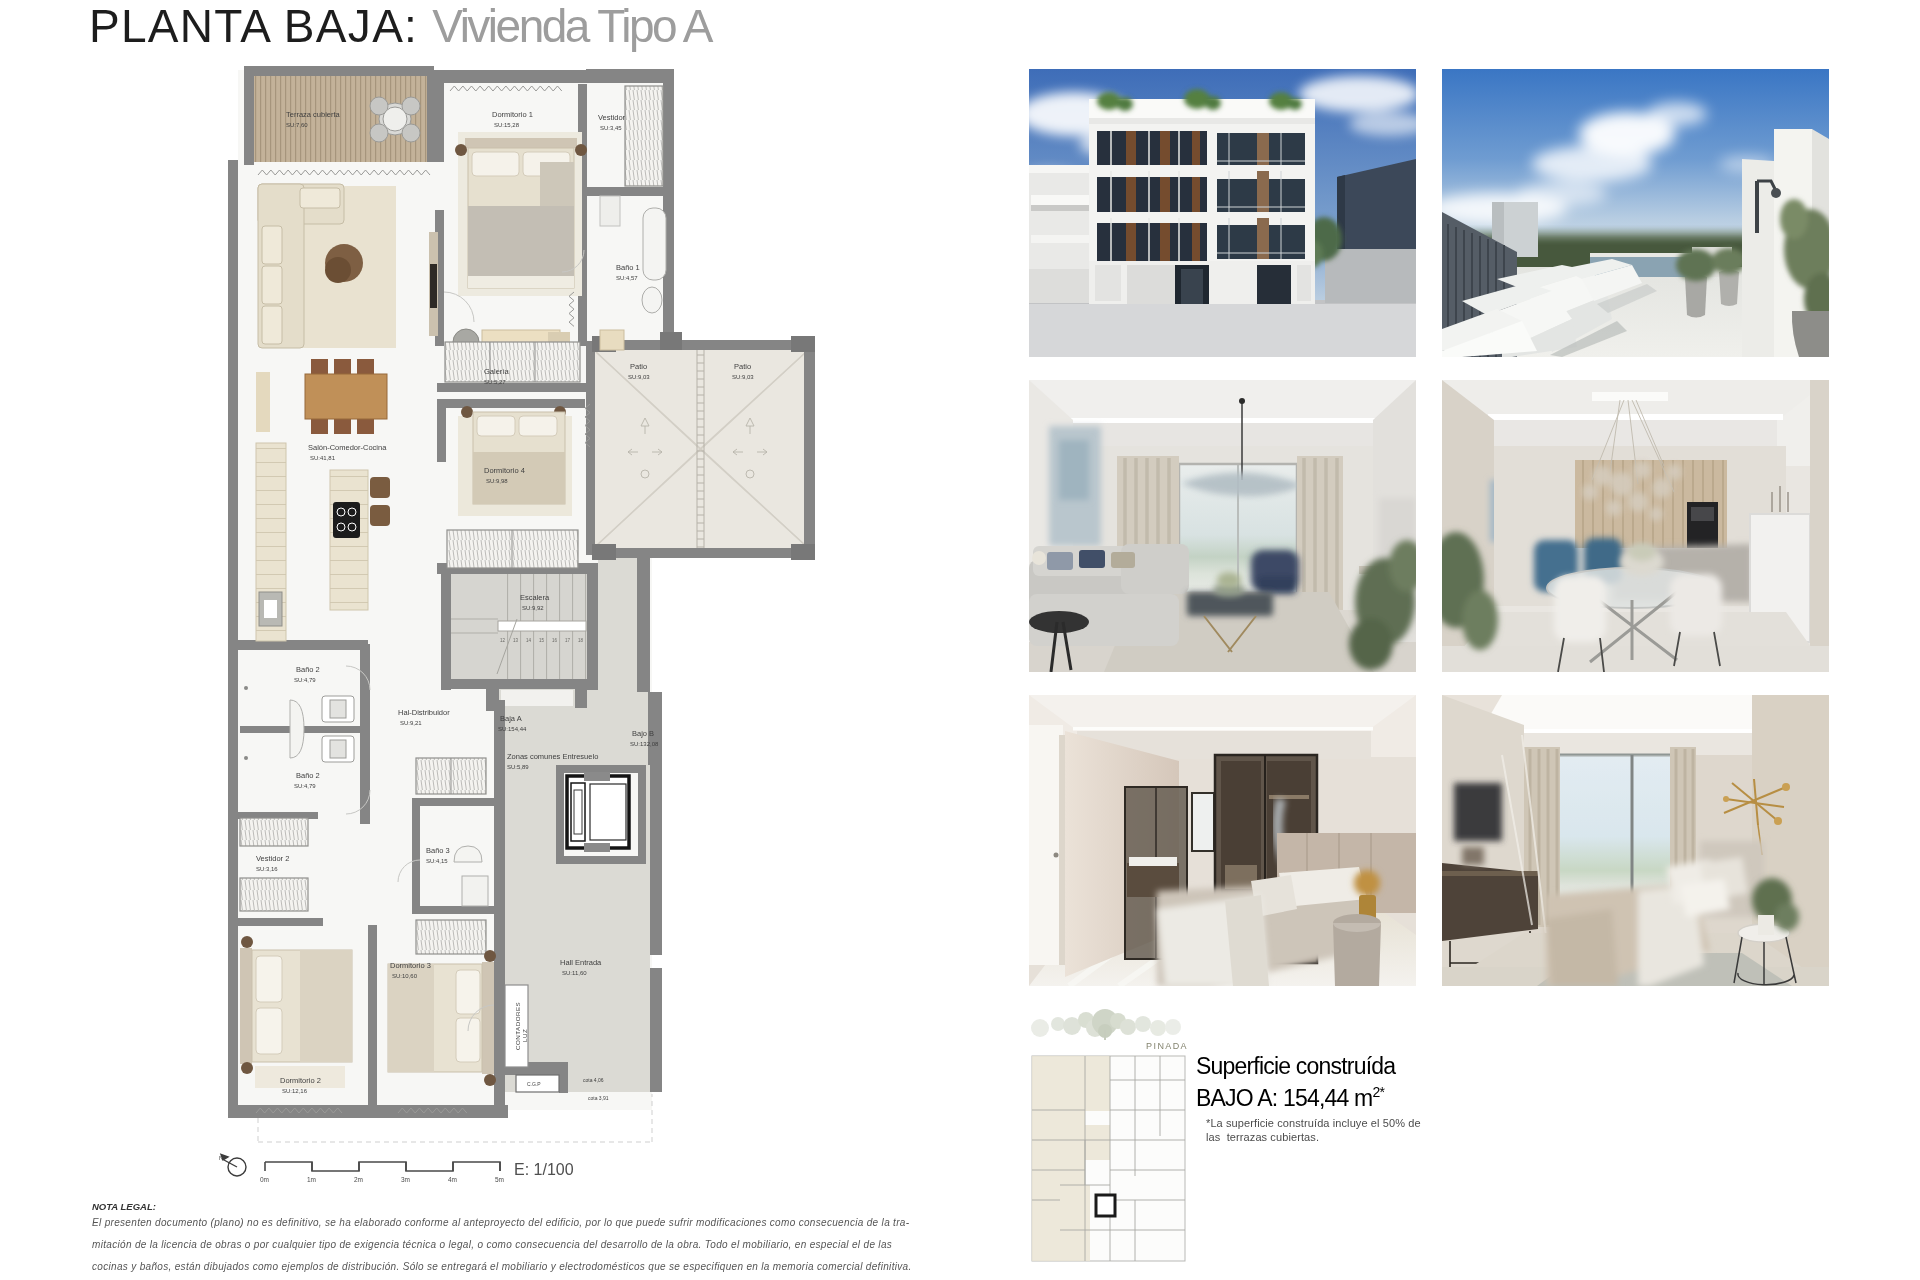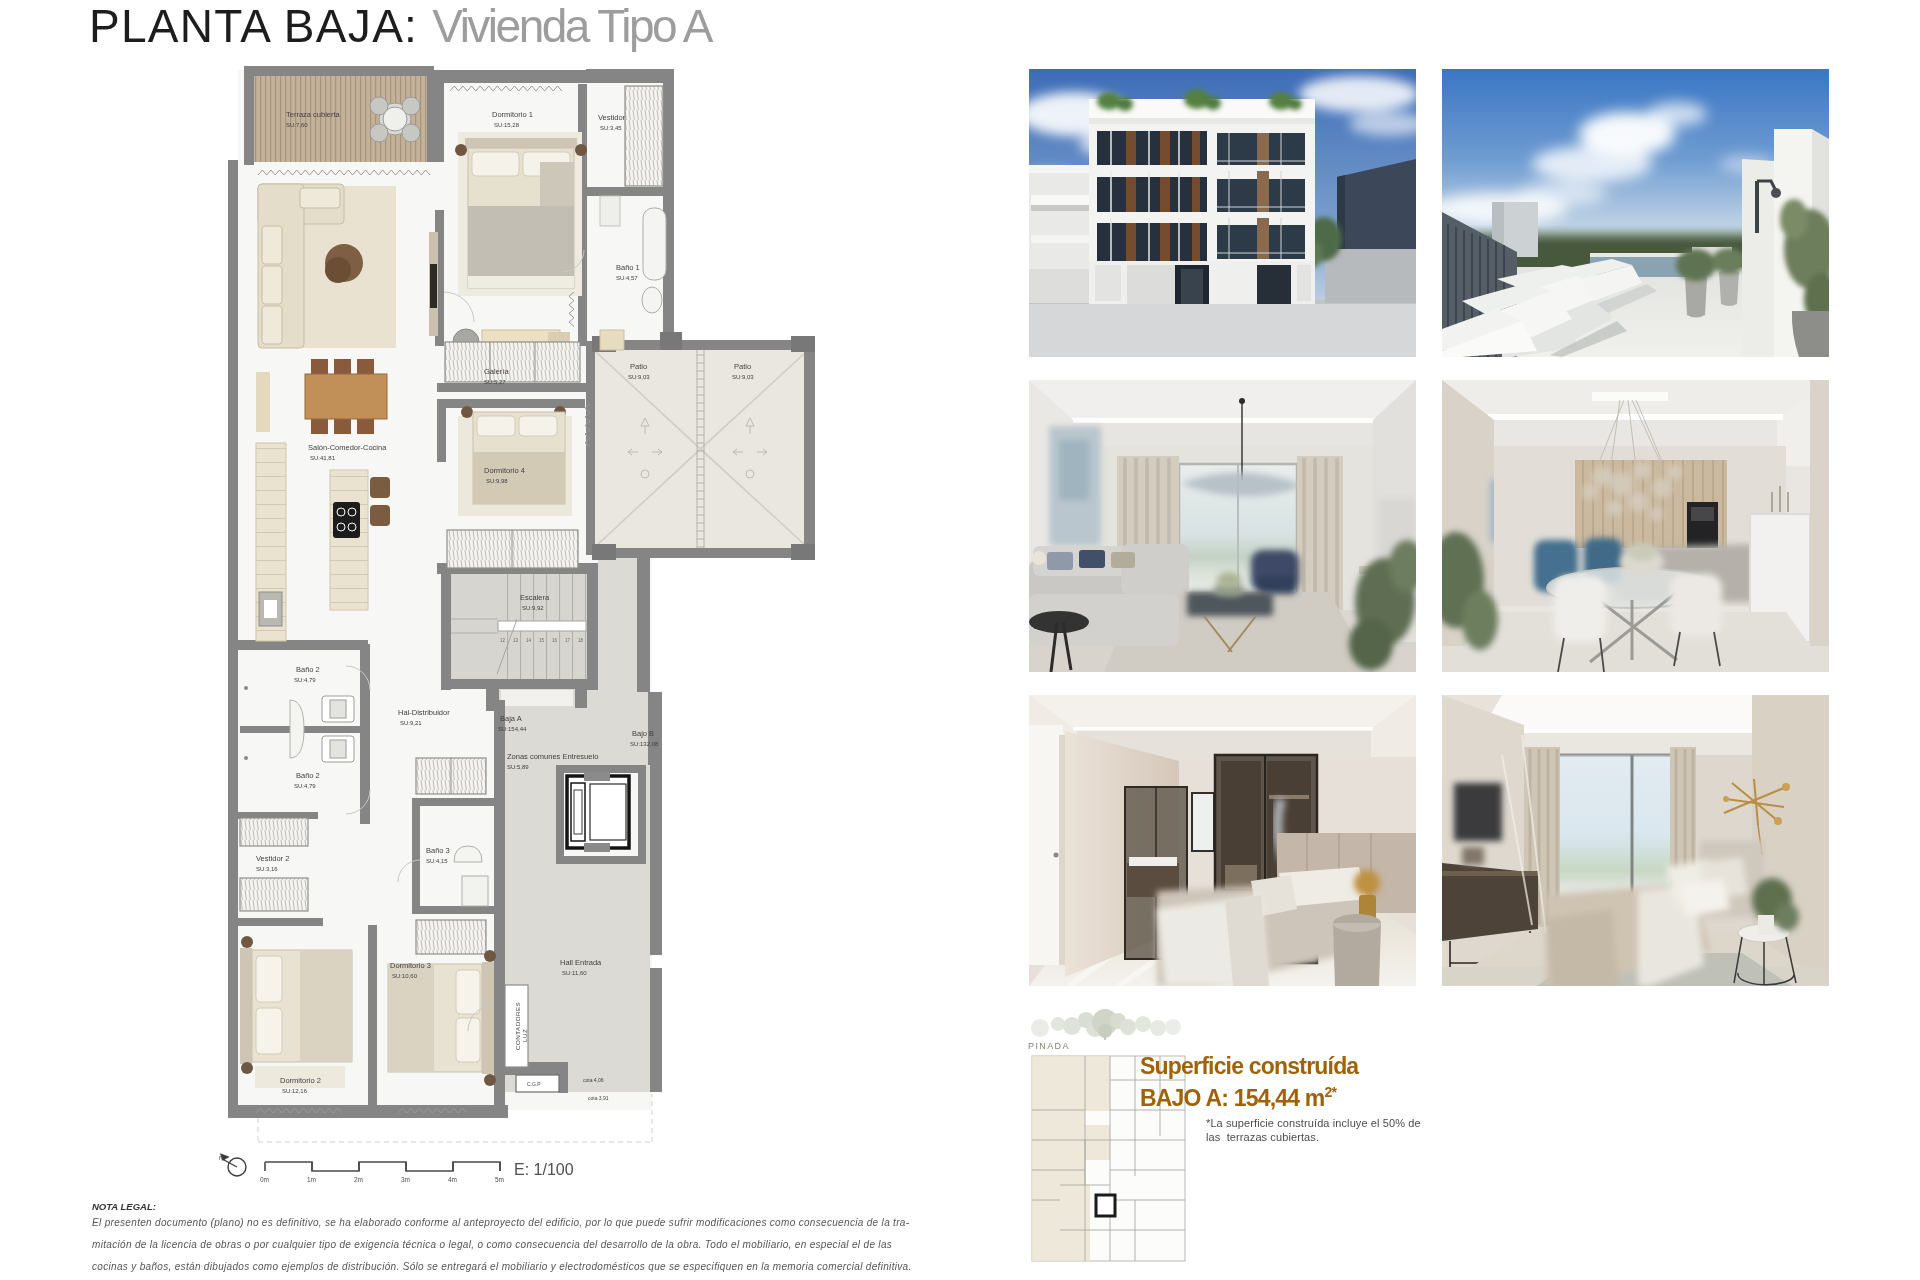--- a/index.html
+++ b/index.html
@@ -2,26 +2,26 @@
 <html><head>
 <meta charset="utf-8">
 <style>
   html,body{margin:0;padding:0;}
   body{width:1920px;height:1280px;position:relative;background:#ffffff;
        font-family:"Liberation Sans", sans-serif;overflow:hidden;}
   .abs{position:absolute;}
   #title{left:89px;top:-1px;font-size:46px;color:#1d1d1d;letter-spacing:1.3px;white-space:nowrap;text-align:center;}
   #title .grey{color:#9d9d9d;letter-spacing:-2.5px;}
   .photo{position:absolute;width:387px;overflow:hidden;}
-  #sup1{left:1140px;top:1053px;font-size:23px;line-height:26px;font-weight:bold;color:#a16207;letter-spacing:-0.8px;}
+  #sup1{left:1196px;top:1053px;font-size:23px;line-height:26px;font-weight:normal;color:#000000;letter-spacing:-0.8px;}
   #sup2{left:1206px;top:1117px;font-size:11px;line-height:13.5px;color:#4c4c4c;letter-spacing:0.1px;}
   #legal{left:92px;top:1201px;font-size:10px;color:#4b4b4b;font-style:italic;}
   #legal b{font-size:9.5px;color:#333;}
   #legal .t{font-size:10px;line-height:22px;color:#555;letter-spacing:0.32px;}
-  #pinadatxt{left:1028px;top:1041px;width:160px;text-align:left;font-size:9px;letter-spacing:1.4px;color:#84846f;}
+  #pinadatxt{left:1028px;top:1041px;width:160px;text-align:right;font-size:9px;letter-spacing:1.4px;color:#84846f;}
 </style>
 </head>
 <body>
 <div id="title" class="abs">PLANTA BAJA: <span class="grey">Vivienda Tipo A</span></div>
 
 <svg id="plan" class="abs" style="left:0;top:0" width="1920" height="1280" viewBox="0 0 1920 1280">
 <defs>
   <pattern id="deck" width="5" height="8" patternUnits="userSpaceOnUse">
     <rect width="5" height="8" fill="#c3b299"></rect>
         <rect x="0" width="1.2" height="8" fill="#a6957c"></rect>

